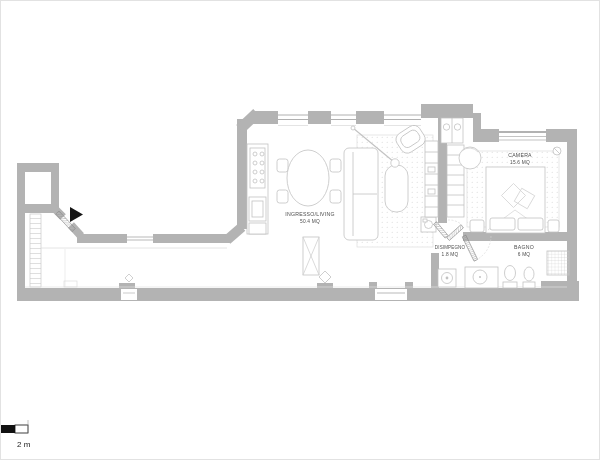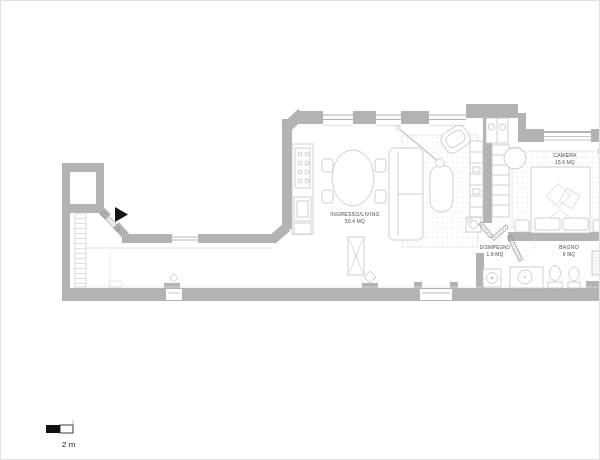--- a/index.html
+++ b/index.html
@@ -1,18 +1,18 @@
 <!DOCTYPE html>
 <html><head>
 <meta charset="utf-8">
 <style>
   html,body{margin:0;padding:0;background:#fff;}
   .stage{position:relative;width:600px;height:460px;background:#ffffff;
          border:1px solid #e2e2e2;box-sizing:border-box;overflow:hidden;
-         font-family:"Liberation Sans",sans-serif;padding-left:45px;}
+         font-family:"Liberation Sans",sans-serif;}
   svg{display:block;}
   text{font-family:"Liberation Sans",sans-serif;fill:#4d4d4d;}
   .room-name{font-size:5.2px;letter-spacing:.25px;}
   .room-area{font-size:4.8px;letter-spacing:.2px;}
   .small-name{font-size:4.5px;letter-spacing:.15px;}
   .scale-text{font-size:8px;fill:#222;}
 </style>
 </head>
 <body>
 

